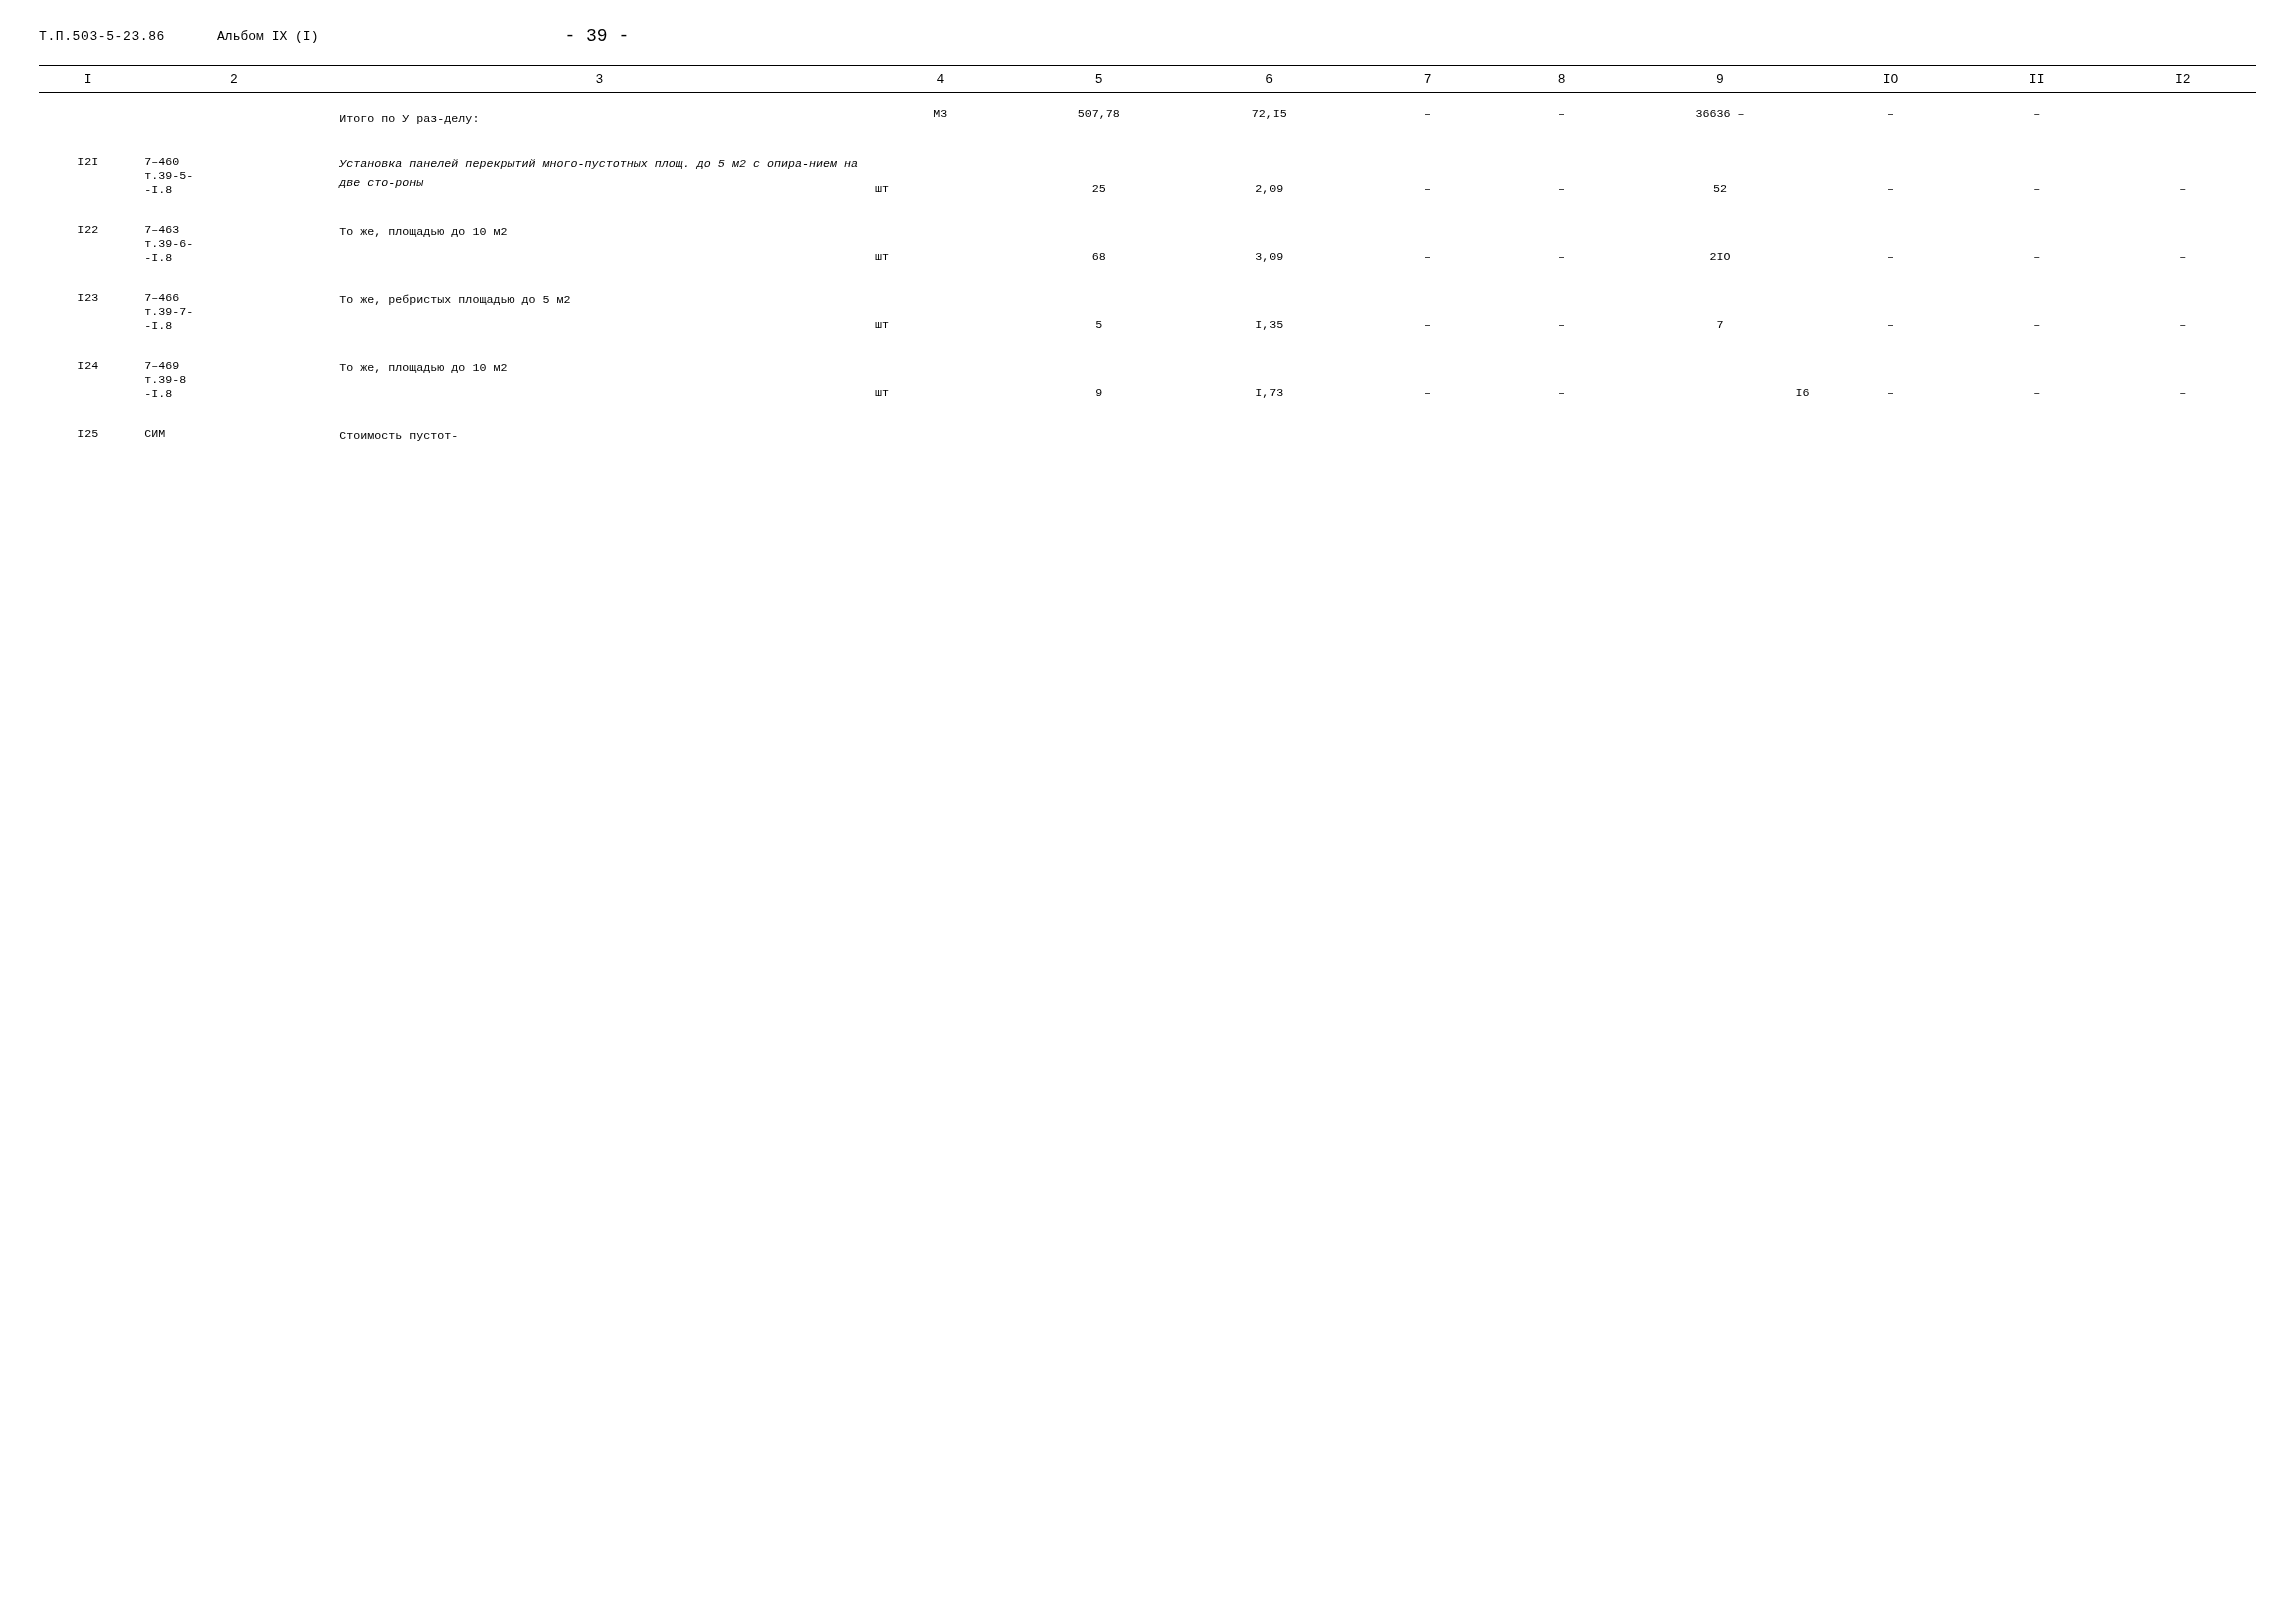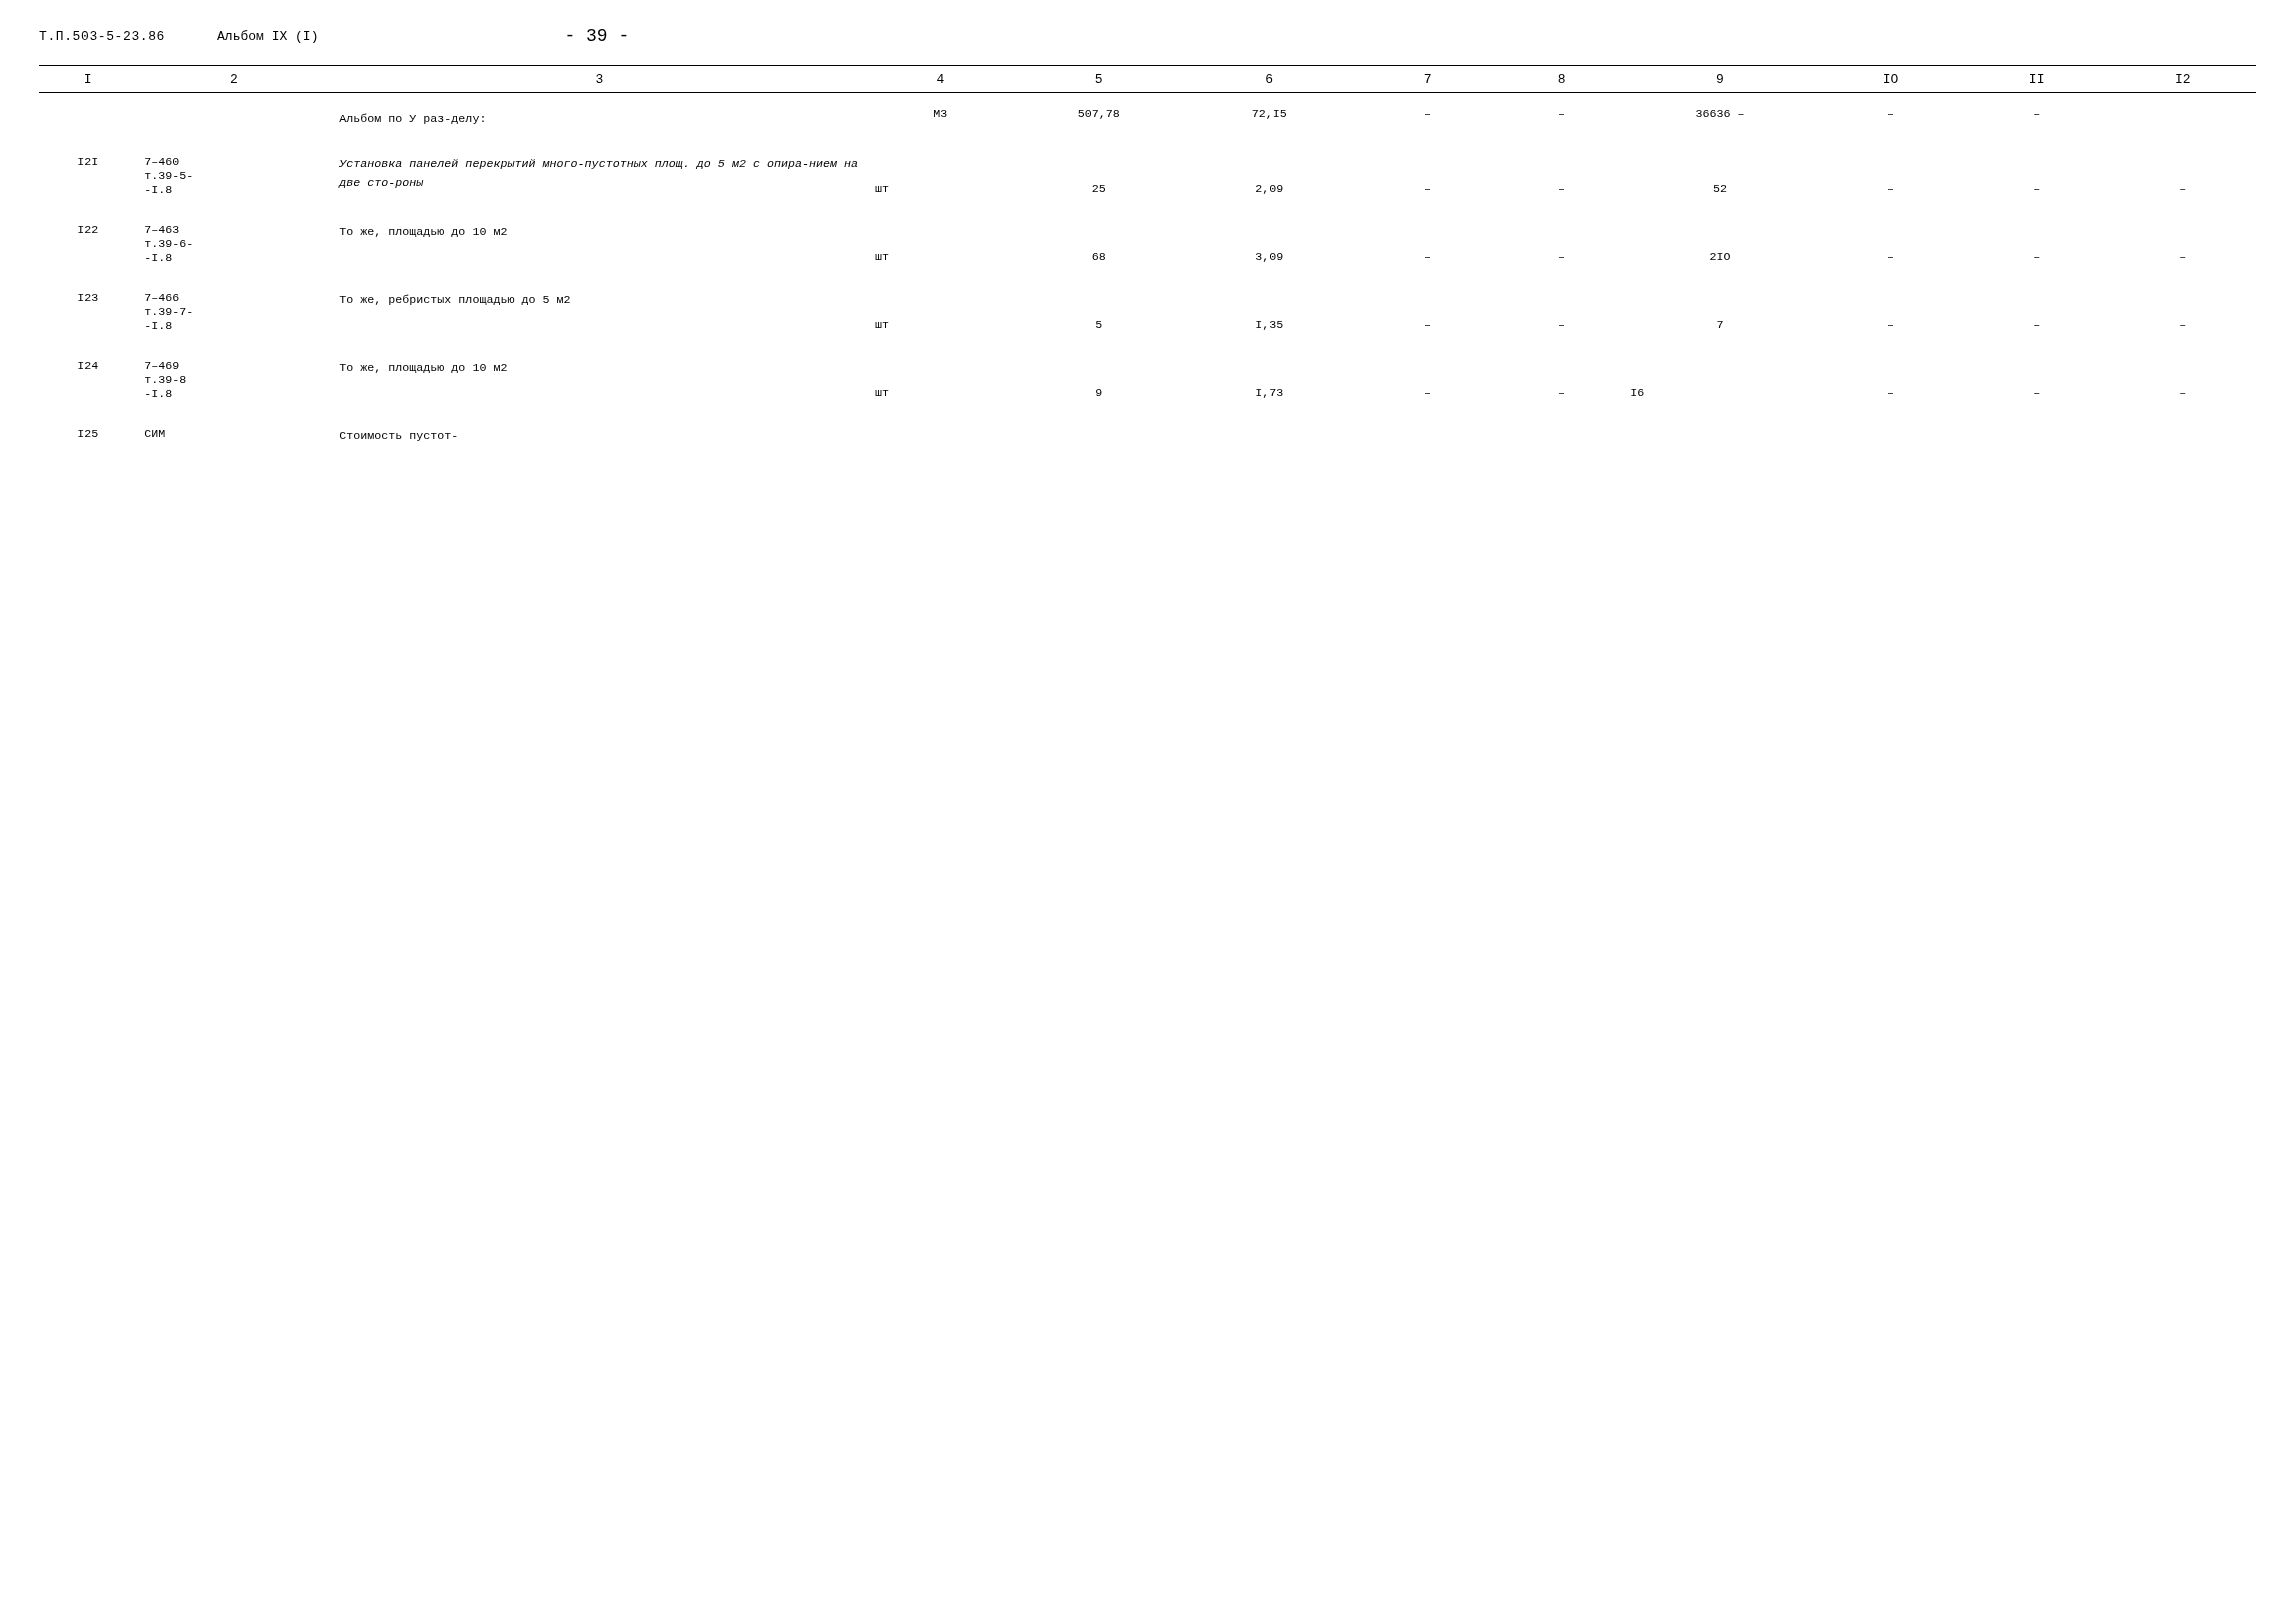--- a/index.html
+++ b/index.html
@@ -128,21 +128,21 @@
         <th class="col-10">IO</th>
         <th class="col-11">II</th>
         <th class="col-12">I2</th>
       </tr>
     </thead>
     <tbody>
 
       <tr class="summary-row">
         <td class="col-1"></td>
         <td class="col-2"></td>
-        <td class="col-3 left" style="white-space: pre-wrap; padding-top: 19.4px;">Альбом по У раз-делу:</td>
+        <td class="col-3 left" style="white-space: pre-wrap; padding-top: 19.4px;">Итого по У раз-делу:</td>
         <td class="col-4 center" style="vertical-align: middle; font-family: Liberation Mono, monospace;">М3</td>
         <td class="col-5 center" style="vertical-align: middle;">507,78</td>
         <td class="col-6 center" style="vertical-align: middle;">72,I5</td>
         <td class="col-7 center" style="vertical-align: middle;">–</td>
         <td class="col-8 center" style="vertical-align: middle;">–</td>
         <td class="col-9 center" style="vertical-align: middle;">36636 –</td>
         <td class="col-10 center" style="vertical-align: middle;">–</td>
         <td class="col-11 center" style="vertical-align: middle;">–</td>
         <td class="col-12 center" style="vertical-align: middle;"></td>
       </tr>
@@ -203,21 +203,21 @@
         <td class="col-1" style="text-align:center; vertical-align:top; padding-top:19.4px;">I24</td>
         <td class="col-2" style="text-align:left; vertical-align:top; padding-top:19.4px; white-space:pre-wrap;">7–469
 т.39-8
 -I.8</td>
         <td class="col-3" style="text-align:left; vertical-align:top; padding-top:19.4px; line-height:1.6;">То же, площадью до 10 м2</td>
         <td class="col-4" style="text-align:left; vertical-align:bottom; padding-bottom:7.8px;">шт</td>
         <td class="col-5" style="text-align:center; vertical-align:bottom; padding-bottom:7.8px;">9</td>
         <td class="col-6" style="text-align:center; vertical-align:bottom; padding-bottom:7.8px;">I,73</td>
         <td class="col-7" style="text-align:center; vertical-align:bottom; padding-bottom:7.8px;">–</td>
         <td class="col-8" style="text-align:center; vertical-align:bottom; padding-bottom:7.8px;">–</td>
-        <td class="col-9" style="text-align:left; vertical-align:bottom; padding-bottom:7.8px;">I6</td>
+        <td class="col-9" style="text-align:right; vertical-align:bottom; padding-bottom:7.8px;">I6</td>
         <td class="col-10" style="text-align:center; vertical-align:bottom; padding-bottom:7.8px;">–</td>
         <td class="col-11" style="text-align:center; vertical-align:bottom; padding-bottom:7.8px;">–</td>
         <td class="col-12" style="text-align:center; vertical-align:bottom; padding-bottom:7.8px;">–</td>
       </tr>
 
       <tr>
         <td class="col-1" style="text-align:center; vertical-align:top; padding-top:19.4px;">I25</td>
         <td class="col-2" style="text-align:left; vertical-align:top; padding-top:19.4px;margin-left:16px;">СИМ</td>
         <td class="col-3" style="text-align:left; vertical-align:top; padding-top:19.4px; line-height:1.6;margin-left:34px;">Стоимость пустот-</td>
         <td class="col-4" style="padding-top:19.4px;"></td>

